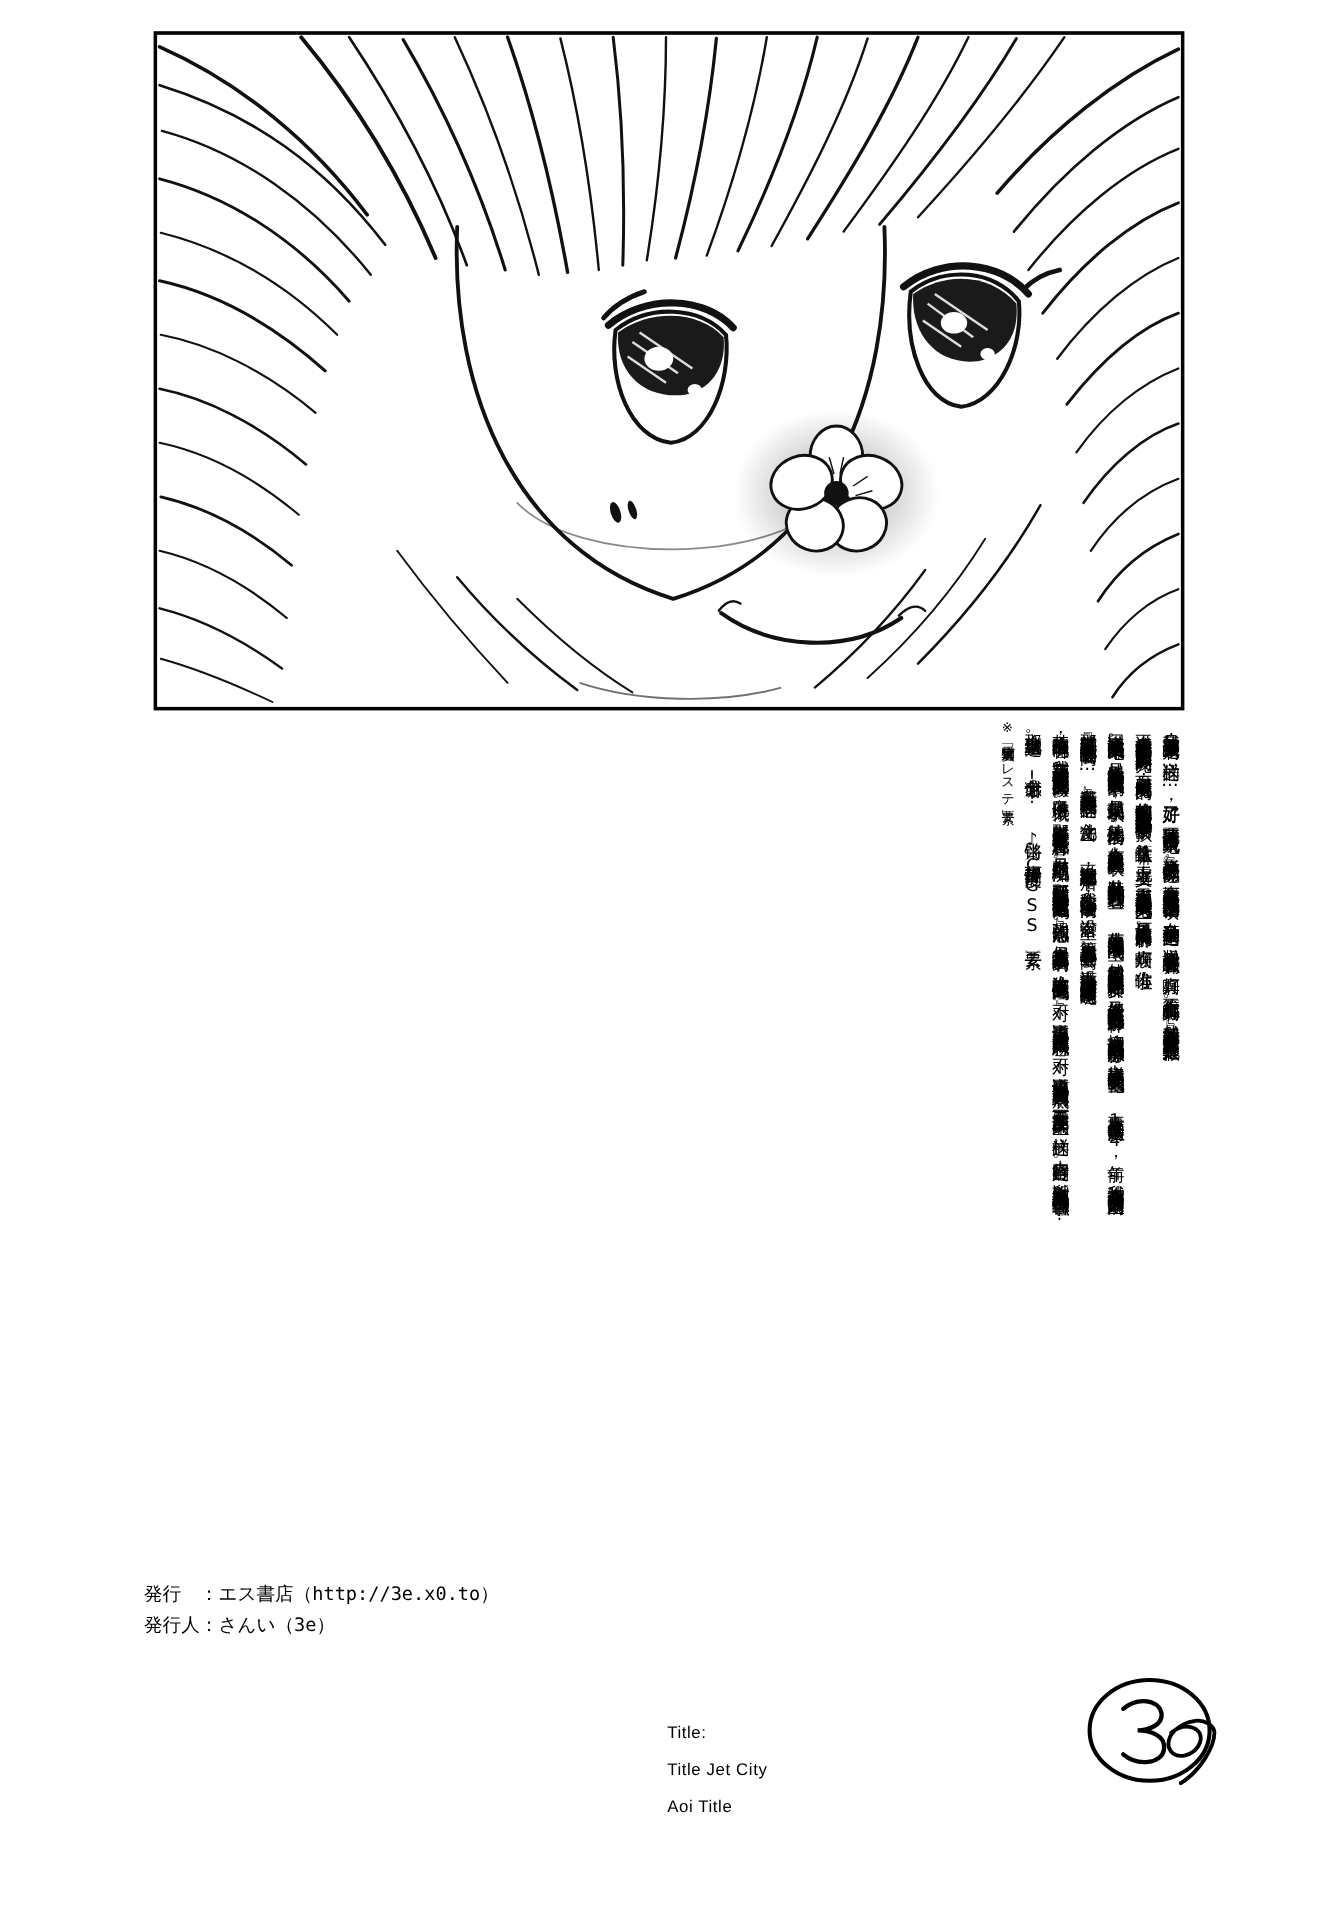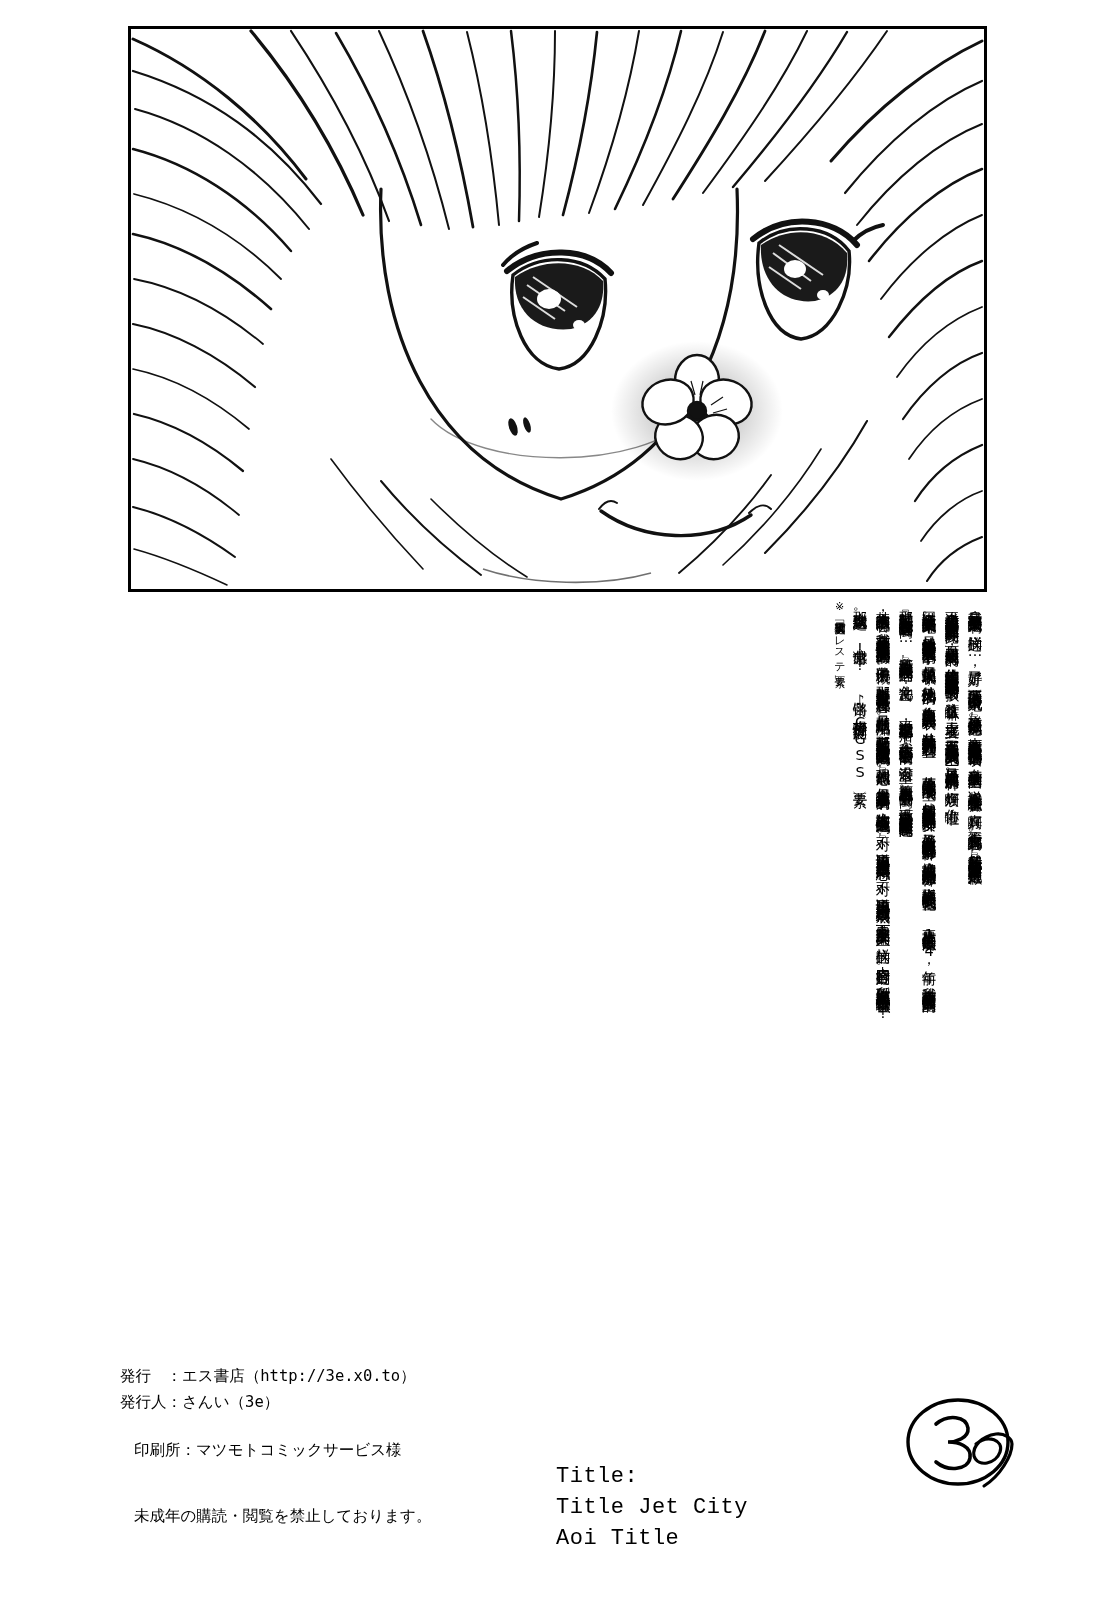--- a/index.html
+++ b/index.html
@@ -53,32 +53,31 @@
   }
 
   
   .colophon{
     position:absolute;
     left:120px;top:1315px;
     width:560px;
     font-family:"DejaVu Sans Mono", monospace;
     font-size:15.5px;
     line-height:26px;
-    margin-top:48px;
   }
   .colophon .row{white-space:nowrap;}
   .colophon .printer{margin-top:22px;padding-left:14px;}
   .colophon .notice{margin-top:40px;padding-left:14px;font-size:15.5px;}
 
   
   .titleblock{
     position:absolute;
-    left:556px;top:1461px;
-    font-family:Liberation Mono, monospace;
-    font-size:22px;
+    left:556px;top:1428px;
+    font-family:Liberation Sans, sans-serif;
+    font-size:14px;
     line-height:31px;
     letter-spacing:0.5px;
   }
 
   
   .logo{
     position:absolute;
     left:900px;top:1390px;
     width:120px;height:110px;
   }
@@ -230,22 +229,20 @@
     <div class="vcol">回过来说这次的安部菜菜本吧。虽然从遥远的将来往回看可能是没什么大不了的事。但是菜菜的现状，从她无比珍惜的，作为自己主形象的黑色经典款衣'仆装以及其他的种种大约可以看到一些'。菜菜的人生充满了阴冷潮湿的空气，然后被如同周围的大人们的大手摆弄而飘摇不安那样，又好像会被埋在途中逐渐地被吸干分解那样，抑或是让人感到黑暗的清凉感那样，这样那样的不安脆弱的空气强化'。正片里菜菜住的公寓是以14年前，我进东京之前住的友住的公寓为原型的。</div>
     <div class="vcol">那时候就受到了『东京也有这样的公寓啊……』我还以为只有摩天大楼呢』这样的'文化冲击'。不过谁能想到在那半年后，我会住在远比那个公寓破旧，没有浴室，算上厕所也只有四叠半的公寓。没办法画出自己经验之外的东西还真是个答问题呢！</div>
     <div class="vcol">其实这本的故事内容呢，我在和正月过来住的夜与老师一起懒散地躺在床上的时候。向他讲了个大概。那时那个胖子也没有发出什么声音也没怎样，只是在那默默地流泪。那时候我真的感到了一种『诶难道我是这么的混账吗？』的强烈焦虑感。但是这本我真是非常喜欢的啊！这次的故事有这么没人性吗？』不对，该说正是因为是同人志自然说只是同人志就，不对，该说正是因为是同人志自己贯彻到底！要画下安部菜菜那样的人生！这样的 内容肯定行的。所以你到底在自顾自地说些什么做些什么啦!!</div>
     <div class="vcol">那么这次就到这里。 十分感谢!! 锵锵♪（少得可怜程度的CGSS要素）</div>
     <div class="vcol small">※这里确实只写了「デレステ要素」</div>
   </div>
 
   <div class="colophon">
     <div class="row">発行　：エス書店（http://3e.x0.to）</div>
     <div class="row">発行人：さんい（3e）</div>
-    <div class="row printer">印刷所：マツモトコミックサービス様</div>
-    <div class="row notice">未成年の購読・閲覧を禁止しております。</div>
   </div>
 
   <div class="titleblock">
     <div>Title:</div>
     <div>Title Jet City</div>
     <div>Aoi Title</div>
   </div>
 
   <div class="logo">
     <svg viewBox="0 0 120 110" width="120" height="110" xmlns="http://www.w3.org/2000/svg">

